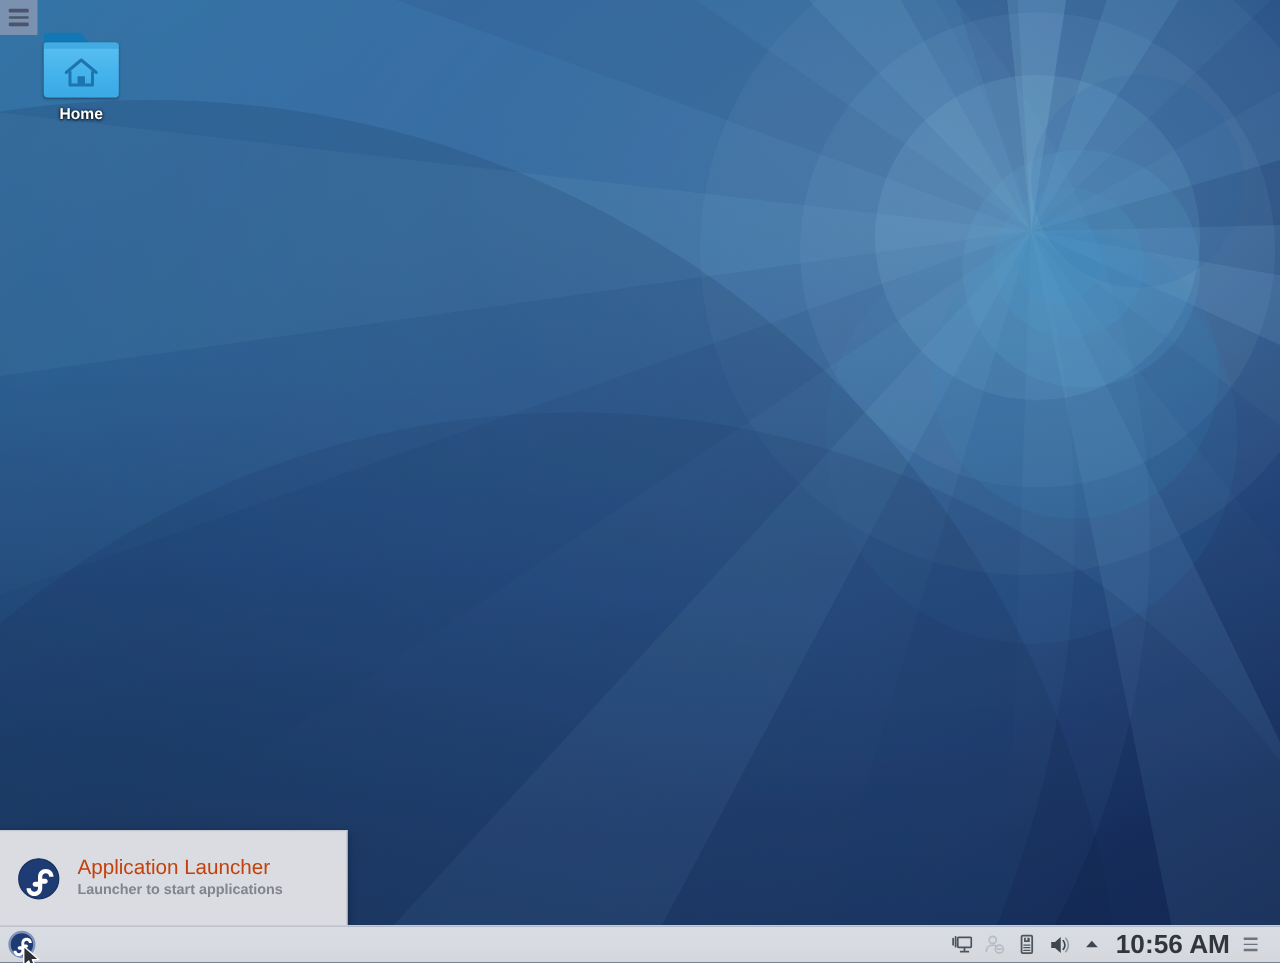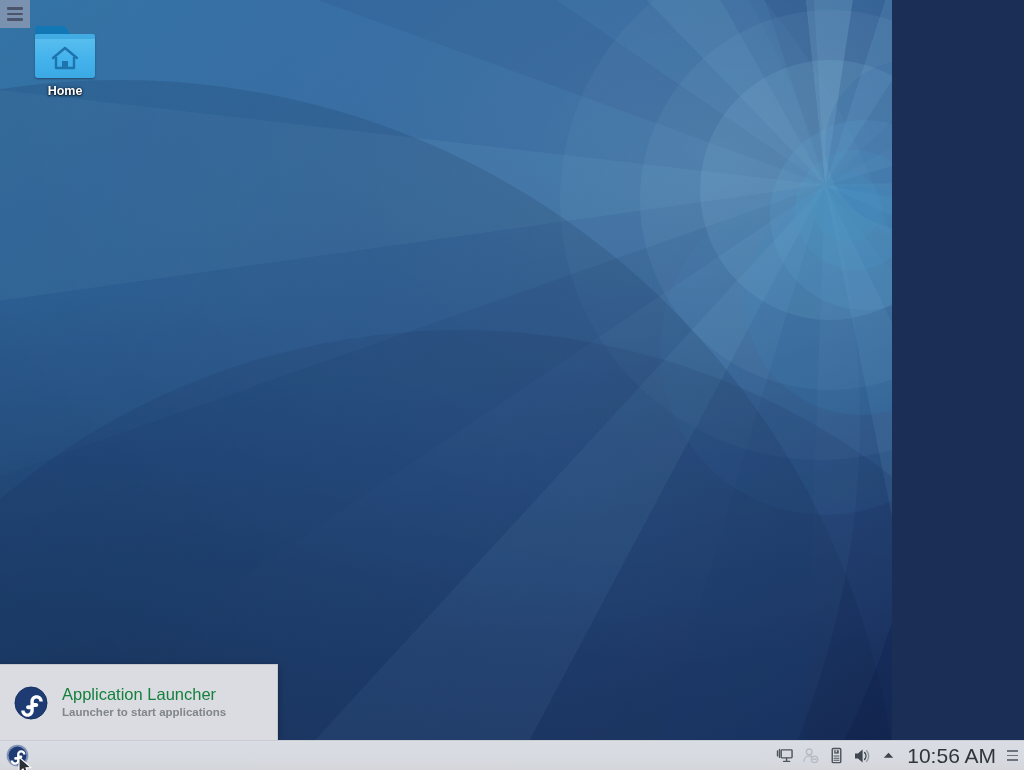--- a/index.html
+++ b/index.html
@@ -5,21 +5,21 @@
   * { margin:0; padding:0; box-sizing:border-box; }
   html, body {
     width:1024px; height:770px;
     overflow:hidden;
     font-family:"Liberation Sans", sans-serif;
     background:#1b2f56;
   }
 
   
   #desktop {
-    position:absolute; left:0; top:0; width:892px; height:740px;
+    position:absolute; left:0; top:0; width:1024px; height:740px;
     overflow:hidden;
     background:
       linear-gradient(135deg, #2d6da0 0%, #2a629a 18%, #24528a 42%, #1e4278 65%, #1a3567 82%, #162c58 100%);
   }
   #desktop::before {
     
     content:"";
     position:absolute; left:0; top:0; right:0; bottom:0;
     background:
       radial-gradient(120% 95% at 82% 22%, rgba(110,180,220,0.30) 0%, rgba(80,150,200,0.13) 38%, rgba(20,45,90,0.0) 72%),
@@ -113,21 +113,21 @@
     border:1px solid #c3c6cd;
     border-left:none;
     box-shadow:0 2px 6px rgba(0,0,0,0.35);
     display:flex; align-items:center;
     padding:0 14px 0 14px;
     gap:14px;
   }
   #tooltip .tip-icon { flex:0 0 auto; width:34px; height:34px; }
   #tooltip .tip-text { display:flex; flex-direction:column; gap:2px; min-width:0; }
   #tooltip .tip-title {
-    font-size:16.5px; color:#15803d; font-weight:normal;
+    font-size:16.5px; color:#c2410c; font-weight:normal;
     white-space:nowrap; line-height:1.15;
   }
   #tooltip .tip-sub {
     font-size:11.5px; color:#81858c; font-weight:bold;
     white-space:nowrap; line-height:1.15;
   }
 
   
   #panel {
     position:absolute; left:0; top:740px;
@@ -137,21 +137,21 @@
     display:flex; align-items:center;
   }
   #launcher {
     width:34px; height:30px;
     display:flex; align-items:center; justify-content:center;
     cursor:pointer;
   }
   #tasks { flex:1 1 auto; height:30px; }
   #tray {
     display:flex; align-items:center; gap:0px;
-    height:30px; padding-right:4px;
+    height:30px; padding-right:16px;font-weight:bold;
   }
   .trayicon {
     width:26px; height:30px;
     display:flex; align-items:center; justify-content:center;
     cursor:pointer;
   }
   #clock {
     font-size:21px; color:#31363b;
     padding:0 8px 0 6px;
     letter-spacing:0px;

